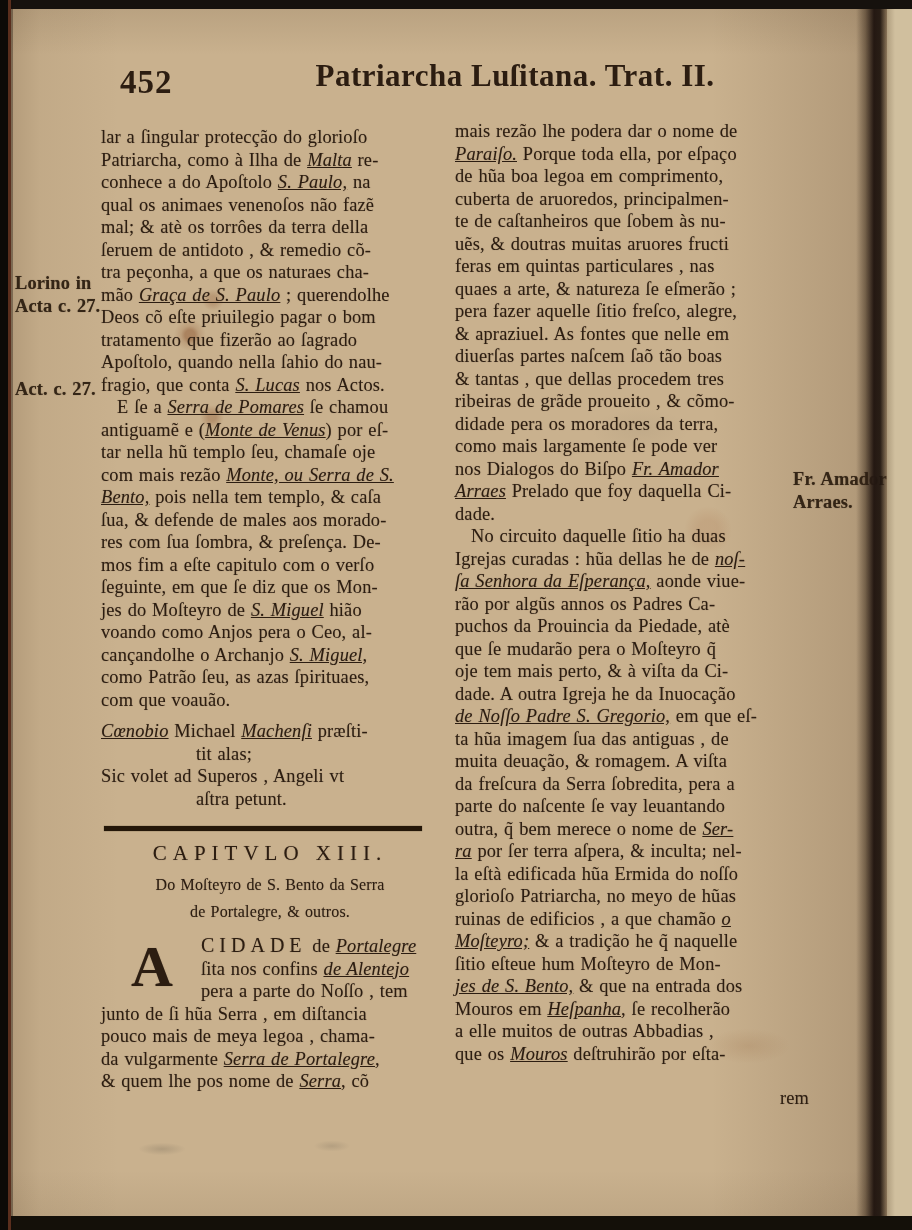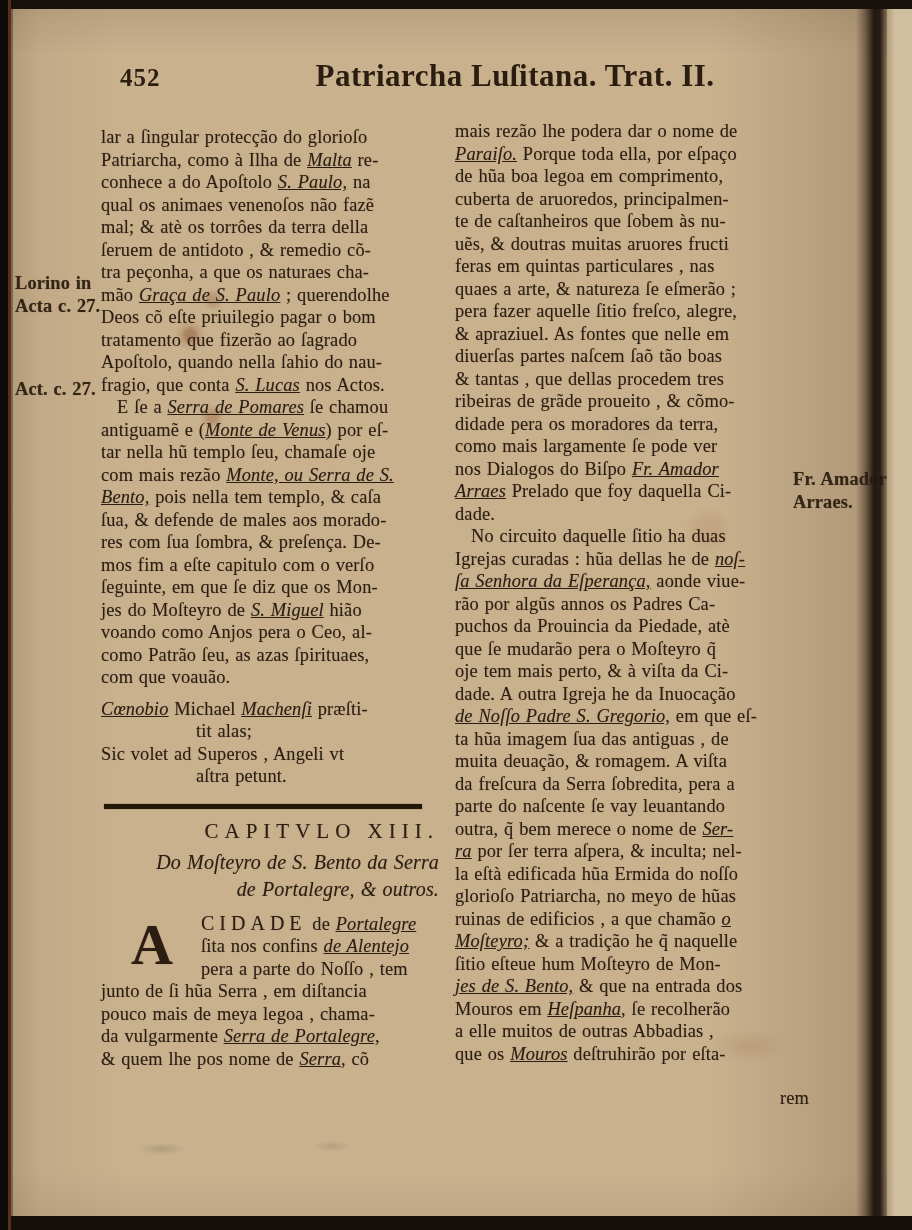--- a/index.html
+++ b/index.html
@@ -28,40 +28,40 @@
   .edge-top{position:absolute;top:0;left:0;right:0;height:9px;background:#16110d;z-index:9;}
   .edge-bottom{position:absolute;bottom:0;left:0;right:0;height:14px;background:#141009;z-index:9;}
   .edge-left{position:absolute;top:0;bottom:0;left:0;width:13px;z-index:9;
     background:linear-gradient(90deg,#0d0a07 0 8px,#5a2e1d 8px 11px,rgba(20,12,8,.35) 11px 13px);}
   .gutter{position:absolute;top:0;bottom:0;left:856px;width:31px;z-index:8;
     background:linear-gradient(90deg, rgba(45,30,18,0) 0, rgba(45,30,18,.45) 30%, #241812 58%, rgba(30,20,14,.92) 78%, rgba(90,70,45,.35) 100%);}
   .next-page{position:absolute;top:0;bottom:0;left:887px;width:25px;z-index:7;background:#d0bf9e;
     background-image:linear-gradient(90deg, rgba(80,60,35,.25) 0, transparent 8px);}
 
   
-  .pagenum{position:absolute;left:120px;top:64px;font-size:25px;font-weight:700;letter-spacing:1px;}
+  .pagenum{position:absolute;left:120px;top:64px;font-size:33px;font-weight:700;letter-spacing:1px;}
   .runtitle{position:absolute;left:250px;top:58px;width:530px;text-align:center;
     font-size:31px;font-weight:700;letter-spacing:.5px;}
 
   
   .tline{white-space:pre;line-height:22.5px;font-size:18.4px;letter-spacing:.15px;word-spacing:1px;}
   .tline span{white-space:pre;}
   .it{font-style:italic;text-decoration:underline;}
   .sc{letter-spacing:5px;font-size:20px;}
   .ind1{padding-left:16px;}
   .ind2{padding-left:95px;}
   .scan .col{position:absolute;text-shadow:0 0 1px rgba(44,29,17,.35);}
   .col-left{left:101px;top:126px;width:338px;}
   .col-right{left:455px;top:120px;width:360px;}
 
   .verse{margin-top:9px;}
   .rule{height:5px;background:#241709;width:318px;margin:16px 0 6px 3px;box-shadow:0 0 1px rgba(36,23,9,.6);}
-  .chap-heading{text-align:right;font-size:21px;letter-spacing:6px;margin-top:9px;line-height:27px;}
+  .chap-heading{text-align:center;font-size:21px;letter-spacing:6px;margin-top:9px;line-height:27px;}
   .chap-sub{margin-top:4px;}
-  .chap-sub .tline{text-align:right;font-style:italic;font-size:20px;line-height:27px;}
+  .chap-sub .tline{text-align:center;font-size:16px;line-height:27px;}
   .opening{margin-top:9px;}
   .dropcap{float:left;width:100px;padding-left:30px;box-sizing:border-box;
     font-size:58px;line-height:66px;height:68px;font-weight:600;}
   .clear{clear:both;}
   .catchword{margin-top:22px;}
   .catchword .tline{text-align:right;padding-right:6px;}
 
   
   .mnote{position:absolute;font-size:12.5px;font-weight:600;line-height:16px;
     color:#33241545;color:#342516;letter-spacing:.3px;text-shadow:0 0 1px rgba(52,37,22,.5);}
@@ -108,20 +108,21 @@
         <div class="tline"><span>antiguamẽ e (</span><span class="it">Monte de Venus</span><span>) por eſ-</span></div>
         <div class="tline"><span>tar nella hũ templo ſeu, chamaſe oje</span></div>
         <div class="tline"><span>com mais rezão </span><span class="it">Monte, ou Serra de S.</span></div>
         <div class="tline"><span class="it">Bento,</span><span> pois nella tem templo, &amp; caſa</span></div>
         <div class="tline"><span>ſua, &amp; defende de males aos morado-</span></div>
         <div class="tline"><span>res com ſua ſombra, &amp; preſença. De-</span></div>
         <div class="tline"><span>mos fim a eſte capitulo com o verſo</span></div>
         <div class="tline"><span>ſeguinte, em que ſe diz que os Mon-</span></div>
         <div class="tline"><span>jes do Moſteyro de </span><span class="it">S. Miguel</span><span> hião</span></div>
         <div class="tline"><span>voando como Anjos pera o Ceo, al-</span></div>
+        <div class="tline"><span>cançandolhe o Archanjo </span><span class="it">S. Miguel,</span></div>
         <div class="tline"><span>como Patrão ſeu, as azas ſpirituaes,</span></div>
         <div class="tline"><span>com que voauão.</span></div>
       </div>
     <div class="verse">
         <div class="tline"><span class="it">Cœnobio</span><span> Michael </span><span class="it">Machenſi</span><span> præſti-</span></div>
         <div class="tline ind2"><span>tit alas;</span></div>
         <div class="tline"><span>Sic volet ad Superos , Angeli vt</span></div>
         <div class="tline ind2"><span>aſtra petunt.</span></div>
       </div>
     <div class="rule"></div>

